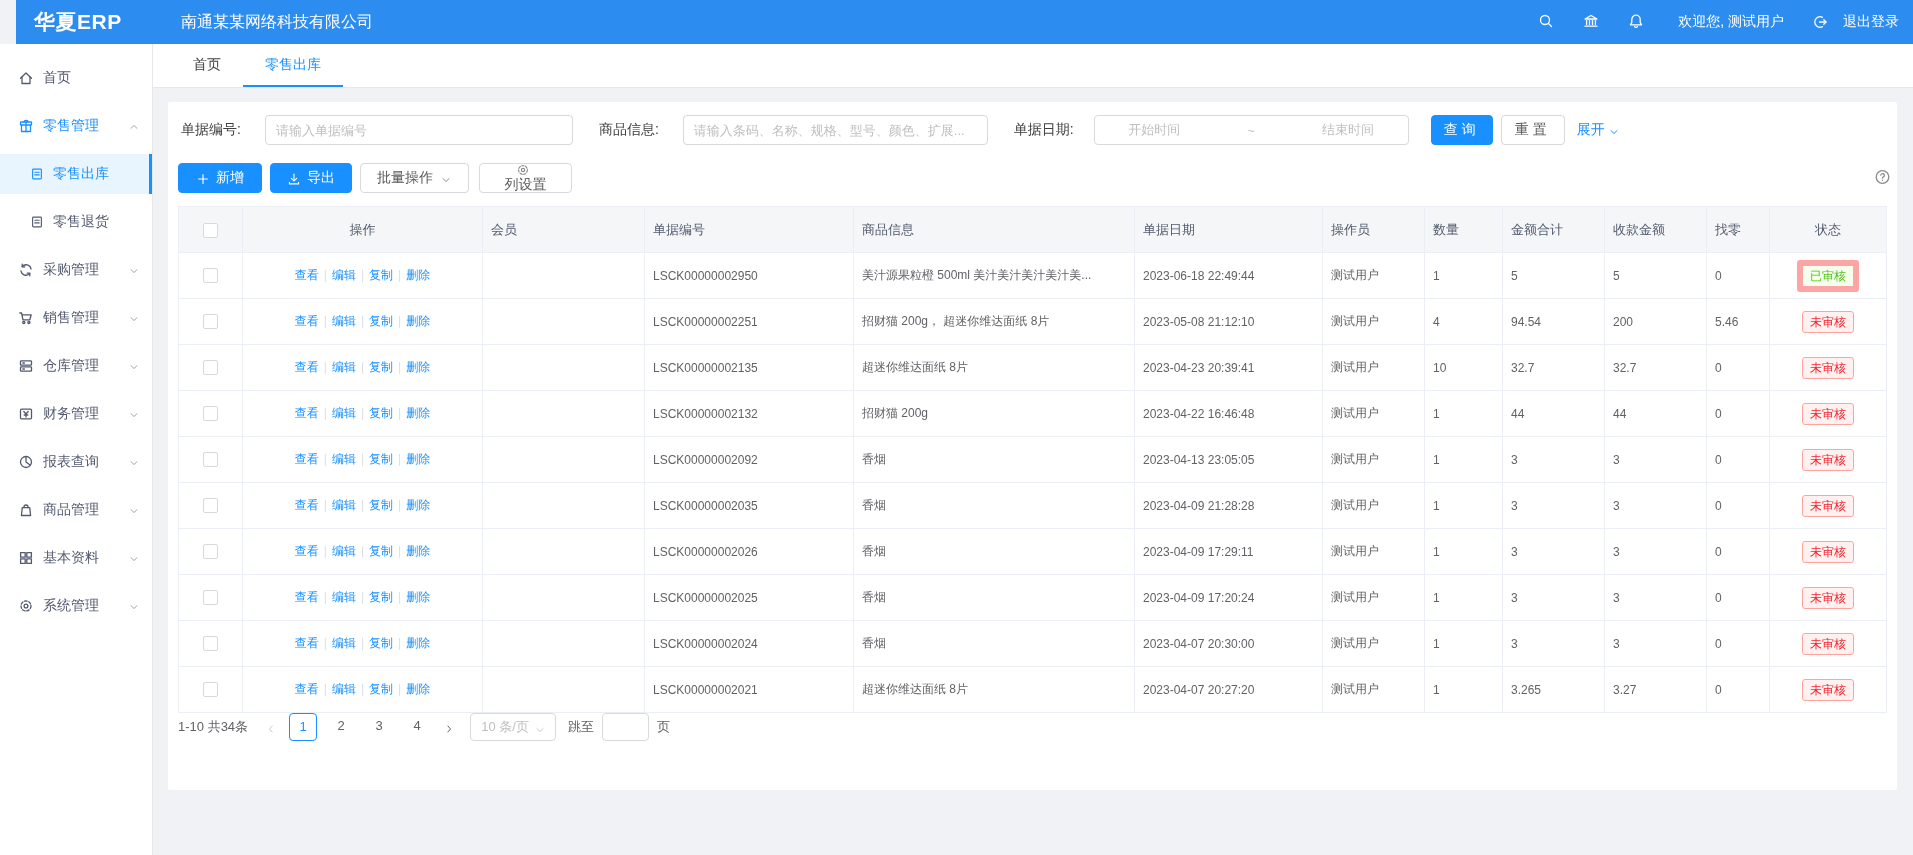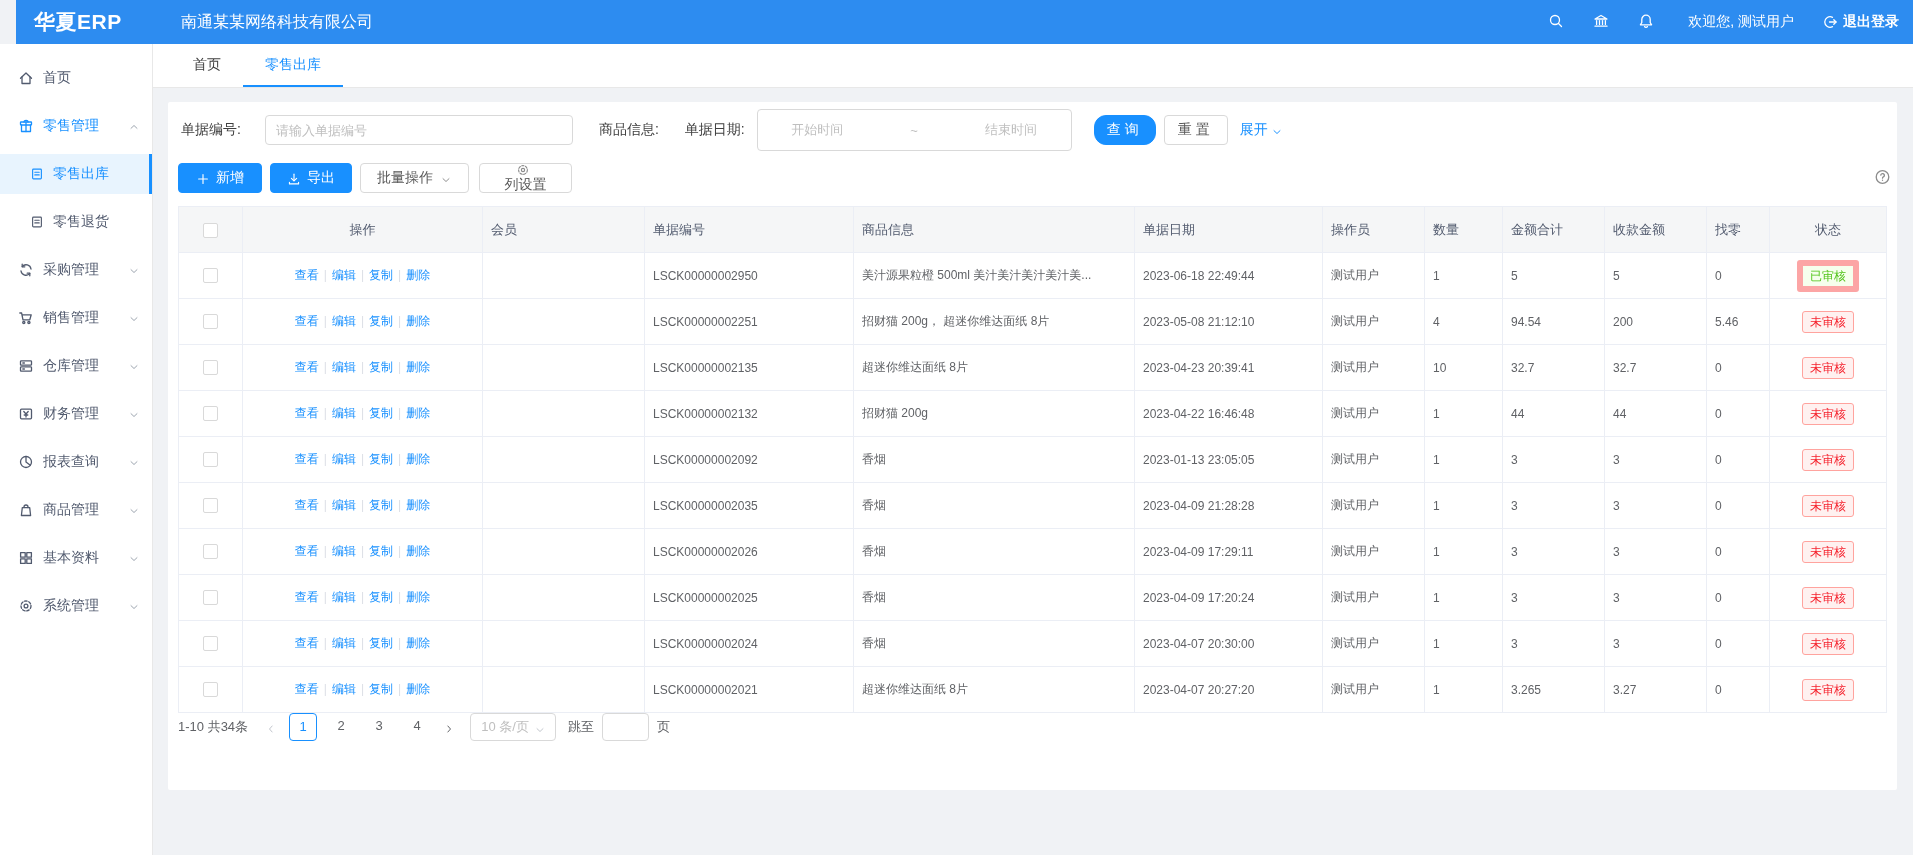--- a/index.html
+++ b/index.html
@@ -8,21 +8,21 @@
 
   .ic { display:inline-block; vertical-align:middle; }
 
   
   .topbar { height:44px; background:#2d8cf0; display:flex; align-items:center; color:#fff;margin-left:16px; }
   .logo { width:153px; padding-left:18px; font-size:21px; font-weight:bold; letter-spacing:.5px; white-space:nowrap; }
   .company { font-size:16px; margin-left:12px; }
   .top-right { margin-left:auto; display:flex; align-items:center; padding-right:14px; font-size:14px; }
   .top-ic { width:18px; height:18px; margin-right:27px; cursor:pointer; }
   .welcome { margin:0 28px 0 6px; }
-  .logout { display:flex; align-items:center; gap:5px; cursor:pointer;font-weight:bold; }
+  .logout { display:flex; align-items:center; gap:15px; cursor:pointer; }
 
   
   .main { display:flex; height:811px; }
   .sidebar { width:153px; background:#fff; border-right:1px solid #e8e8e8; padding-top:6px; flex:none; }
   .side-item, .side-sub { height:40px; margin:8px 0; display:flex; align-items:center;
     font-size:14px; color:#515a6e; cursor:pointer; position:relative; }
   .side-item { padding:0 12px 0 18px; }
   .side-sub  { padding:0 12px 0 30px; }
   .side-item .lbl, .side-sub .lbl { flex:1; margin-left:9px; }
   .side-item.blue, .side-sub.blue { color:#1890ff; }
@@ -38,27 +38,27 @@
   .card { background:#fff; border-radius:2px; height:688px; padding:0 10px; position:relative; }
 
   
   .filter-row { display:flex; align-items:center; padding-top:13px; height:43px; font-size:14px; color:#404040; white-space:nowrap; }
   .f-label { margin-left:3px; }
   .inp { height:30px; border:1px solid #d9d9d9; border-radius:4px; padding:0 10px; font-size:13px;
     color:#8b5cf6; margin-left:24px; outline:none; font-family:inherit; }
   .inp::placeholder { color:#bfbfbf; }
   .inp.w1 { width:308px; } .inp.w2 { width:305px; margin-left:24px; }
   .f-label.g2 { margin-left:26px; } .f-label.g3 { margin-left:26px; }
-  .date-box { margin-left:12px; width:315px; height:42px; border:1px solid #d9d9d9; border-radius:4px;
+  .date-box { margin-left:20px; width:315px; height:30px; border:1px solid #d9d9d9; border-radius:4px;
     display:flex; align-items:center; justify-content:space-around; color:#bfbfbf; font-size:13px; cursor:pointer; }
   .btn { height:30px; border-radius:4px; font-size:14px; display:inline-flex; align-items:center;
     justify-content:center; cursor:pointer; font-family:inherit; }
   .btn-primary { background:#1890ff; border:1px solid #1890ff; color:#fff; }
   .btn-plain { background:#fff; border:1px solid #d9d9d9; color:#595959; }
-  .btn-search { width:62px; margin-left:22px; letter-spacing:4px;border-radius:12px; }
+  .btn-search { width:62px; margin-left:22px; letter-spacing:4px; }
   .btn-reset { width:64px; margin-left:8px; letter-spacing:4px; }
   .expand { margin-left:12px; color:#1890ff; display:flex; align-items:center; gap:3px; cursor:pointer; }
   .expand .chev { color:#1890ff; }
 
   
   .toolbar { display:flex; align-items:center; margin-top:18px; height:30px; }
   .btn .bic { width:14px; height:14px; margin-right:6px; }
   .btn-add { width:84px; } .btn-export { width:82px; margin-left:8px; }
   .btn-batch { width:109px; margin-left:8px; } .btn-cols { width:93px; margin-left:10px;flex-direction:column; }
   .btn-batch .chev { margin-left:7px; color:#8c8c8c; }
@@ -261,20 +261,21 @@
         <div class="tab active">零售出库</div>
       </div>
 
     <div class="content-body">
       <div class="card">
 
         <div class="filter-row">
           <span class="f-label">单据编号:</span>
           <input class="inp w1" placeholder="请输入单据编号" style="">
           <span class="f-label g2">商品信息:</span>
+          <input class="inp w2" placeholder="请输入条码、名称、规格、型号、颜色、扩展..." style="">
           <span class="f-label g3">单据日期:</span>
           <div class="date-box">
             <span>开始时间</span>
             <span>~</span>
             <span>结束时间</span>
           </div>
           <button class="btn btn-primary btn-search">查询</button>
           <button class="btn btn-plain btn-reset">重置</button>
           <span class="expand">
             <span>展开</span>
@@ -407,21 +408,21 @@
                 <td>44</td>
                 <td>0</td>
                 <td class="c-center"><span class="badge pending">未审核</span></td>
               </tr>
               <tr>
                 <td class="c-center"><span class="cb"></span></td>
                 <td class="c-center"><span class="op-link">查看</span><span class="op-sep">|</span><span class="op-link">编辑</span><span class="op-sep">|</span><span class="op-link">复制</span><span class="op-sep">|</span><span class="op-link">删除</span></td>
                 <td></td>
                 <td>LSCK00000002092</td>
                 <td>香烟</td>
-                <td>2023-01-13 23:05:05</td>
+                <td>2023-04-13 23:05:05</td>
                 <td>测试用户</td>
                 <td>1</td>
                 <td>3</td>
                 <td>3</td>
                 <td>0</td>
                 <td class="c-center"><span class="badge pending">未审核</span></td>
               </tr>
               <tr>
                 <td class="c-center"><span class="cb"></span></td>
                 <td class="c-center"><span class="op-link">查看</span><span class="op-sep">|</span><span class="op-link">编辑</span><span class="op-sep">|</span><span class="op-link">复制</span><span class="op-sep">|</span><span class="op-link">删除</span></td>

